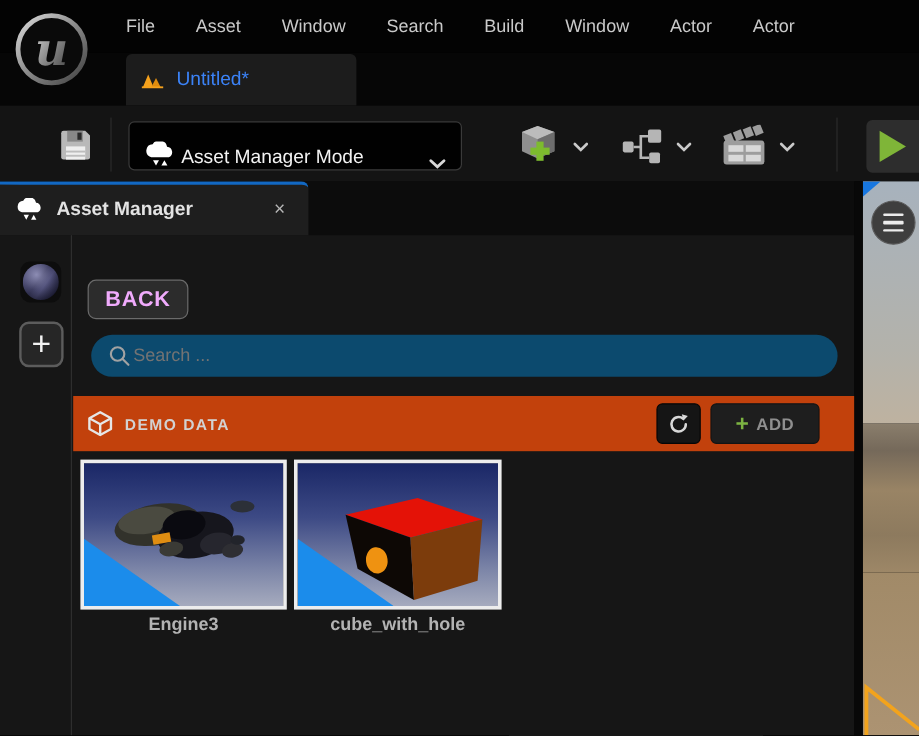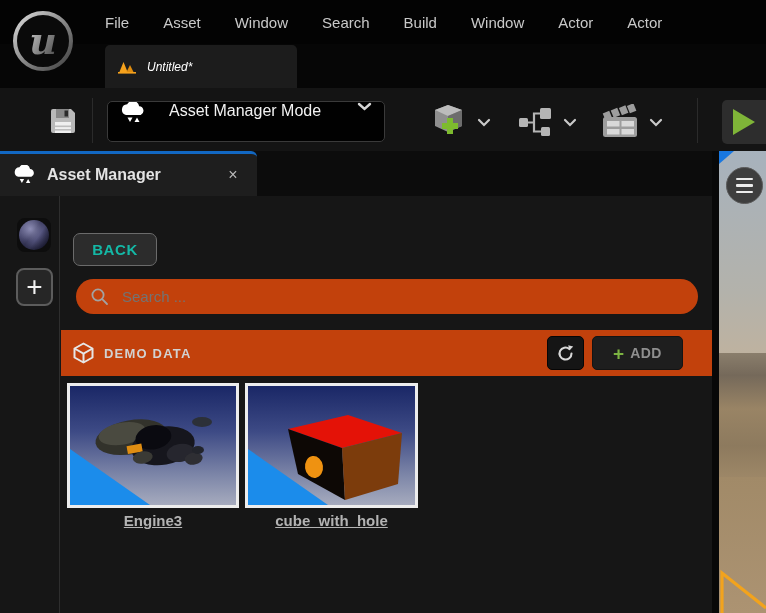--- a/index.html
+++ b/index.html
@@ -17,29 +17,29 @@
   .ue-logo { position:absolute; left:10px; top:8px; width:66px; height:66px; z-index:5; }
 
   .menubar { position:absolute; left:88px; top:0; height:44px; display:flex; align-items:center; }
   .menu-item { padding:0 17px; font-size:15px; color:#c9c9c9; cursor:default; }
 
   .level-tab {
     position:absolute; left:105px; top:45px; width:192px; height:43px;
     background:#1c1c1c; border-radius:5px 5px 0 0;
     display:flex; align-items:center; padding-left:13px;
   }
-  .level-tab-label { margin-left:10px; font-size:12px; color:#ffffff;font-style:italic; }
+  .level-tab-label { margin-left:10px; font-size:16px; color:#3b82f6; }
 
   .tb-divider { position:absolute; top:98px; width:1px; height:45px; background:#2b2b2b; }
   .save-btn { position:absolute; left:46px; top:104px; width:34px; height:34px; display:flex; align-items:center; justify-content:center; }
 
   .mode-btn {
     position:absolute; left:107px; top:101px; width:278px; height:41px;
     background:#010101; border:1px solid #3a3a3a; border-radius:5px;
-    display:flex; align-items:flex-start; padding:0 12px; gap:22px;
+    display:flex; align-items:flex-end; padding:0 12px; gap:4px;
   }
   .mode-label { font-size:16px; color:#f2f2f2; white-space:nowrap; }
   .mode-btn .chev { margin-left:auto; }
 
   .tb-group { position:absolute; top:102px; height:40px; display:flex; align-items:center; gap:7px; }
   .g-add  { left:430px; }
   .g-bp   { left:516px; }
   .g-cine { left:600px; }
 
   .play-btn {
@@ -77,26 +77,26 @@
     background:#262626; border:2px solid #5c5c5c; border-radius:8px;
     display:flex; align-items:center; justify-content:center;
     font-size:28px; font-weight:400; color:#f2f2f2; line-height:1;
   }
 
   .pcontent { position:absolute; left:61px; top:0; width:651px; height:417px; }
   .back-btn {
     position:absolute; left:12px; top:37px; width:84px; height:33px;
     background:#2c2c2c; border:1.5px solid #6b6b6b; border-radius:7px;
     display:flex; align-items:center; justify-content:center;
-    font-size:15px; font-weight:bold; letter-spacing:.6px; color:#14b8a6;
+    font-size:18px; font-weight:bold; letter-spacing:.6px; color:#f0abfc;
   }
   .search-pill {
     position:absolute; left:15px; top:83px; width:622px; height:35px;
-    background:#c2410c; border-radius:18px;
-    display:flex; align-items:center; padding:0 14px; gap:13px;
+    background:#0c4a6e; border-radius:18px;
+    display:flex; align-items:center; padding:0 14px; gap:2px;
   }
   .search-input {
     flex:1; background:transparent; border:none; outline:none;
     font-size:15px; color:#cccccc; font-family:"Liberation Sans", sans-serif;
   }
   .search-input::placeholder { color:#737373; }
 
   .demo-bar {
     position:absolute; left:0; top:134px; width:651px; height:46px;
     background:#c2410c; display:flex; align-items:center; padding:0 12px;
@@ -119,21 +119,21 @@
     position:absolute; top:187px; width:172px; height:125px;
     border:3px solid #ededed; overflow:hidden;
     background:linear-gradient(180deg,#1a2766 0%, #3d4a85 38%, #7d86a8 75%, #a6abbe 100%);
   }
   .tile-1 { left:6px; }
   .tile-2 { left:184px; width:173px; }
   .tile .corner-tri { position:absolute; left:0; bottom:0; width:80px; height:56px;
     background:#1b8ceb; clip-path:polygon(0 0, 0 100%, 100% 100%); }
   .tile svg.model { position:absolute; left:0; top:0; }
 
-  .tile-label { position:absolute; top:316px; text-align:center; font-size:15px; font-weight:bold; color:#b3b3b3;text-decoration:underline; }
+  .tile-label { position:absolute; top:316px; text-align:center; font-size:15px; font-weight:bold; color:#b3b3b3; }
   .lbl-1 { left:6px; width:172px; }
   .lbl-2 { left:184px; width:173px; }
 
   
   .viewport { position:absolute; left:719px; top:0; width:47px; height:462px; overflow:hidden; }
   .vp-sky   { position:absolute; left:0; top:0; width:47px; height:202px; background:linear-gradient(180deg,#a7b2bd 0%, #b3b2ab 70%, #beb2a0 100%); }
   .vp-dunes { position:absolute; left:0; top:202px; width:47px; height:124px;
     background:linear-gradient(180deg,#8a7e6c 0%, #75695a 18%, #998465 45%, #8d7a5e 75%, #9d8767 100%); }
   .vp-sand  { position:absolute; left:0; top:326px; width:47px; height:136px; background:linear-gradient(180deg,#a18a68 0%, #ac9372 100%); }
   .vp-corner { position:absolute; left:0; top:0; width:15px; height:13px; background:#1877e0; clip-path:polygon(0 0, 100% 0, 0 100%); }

